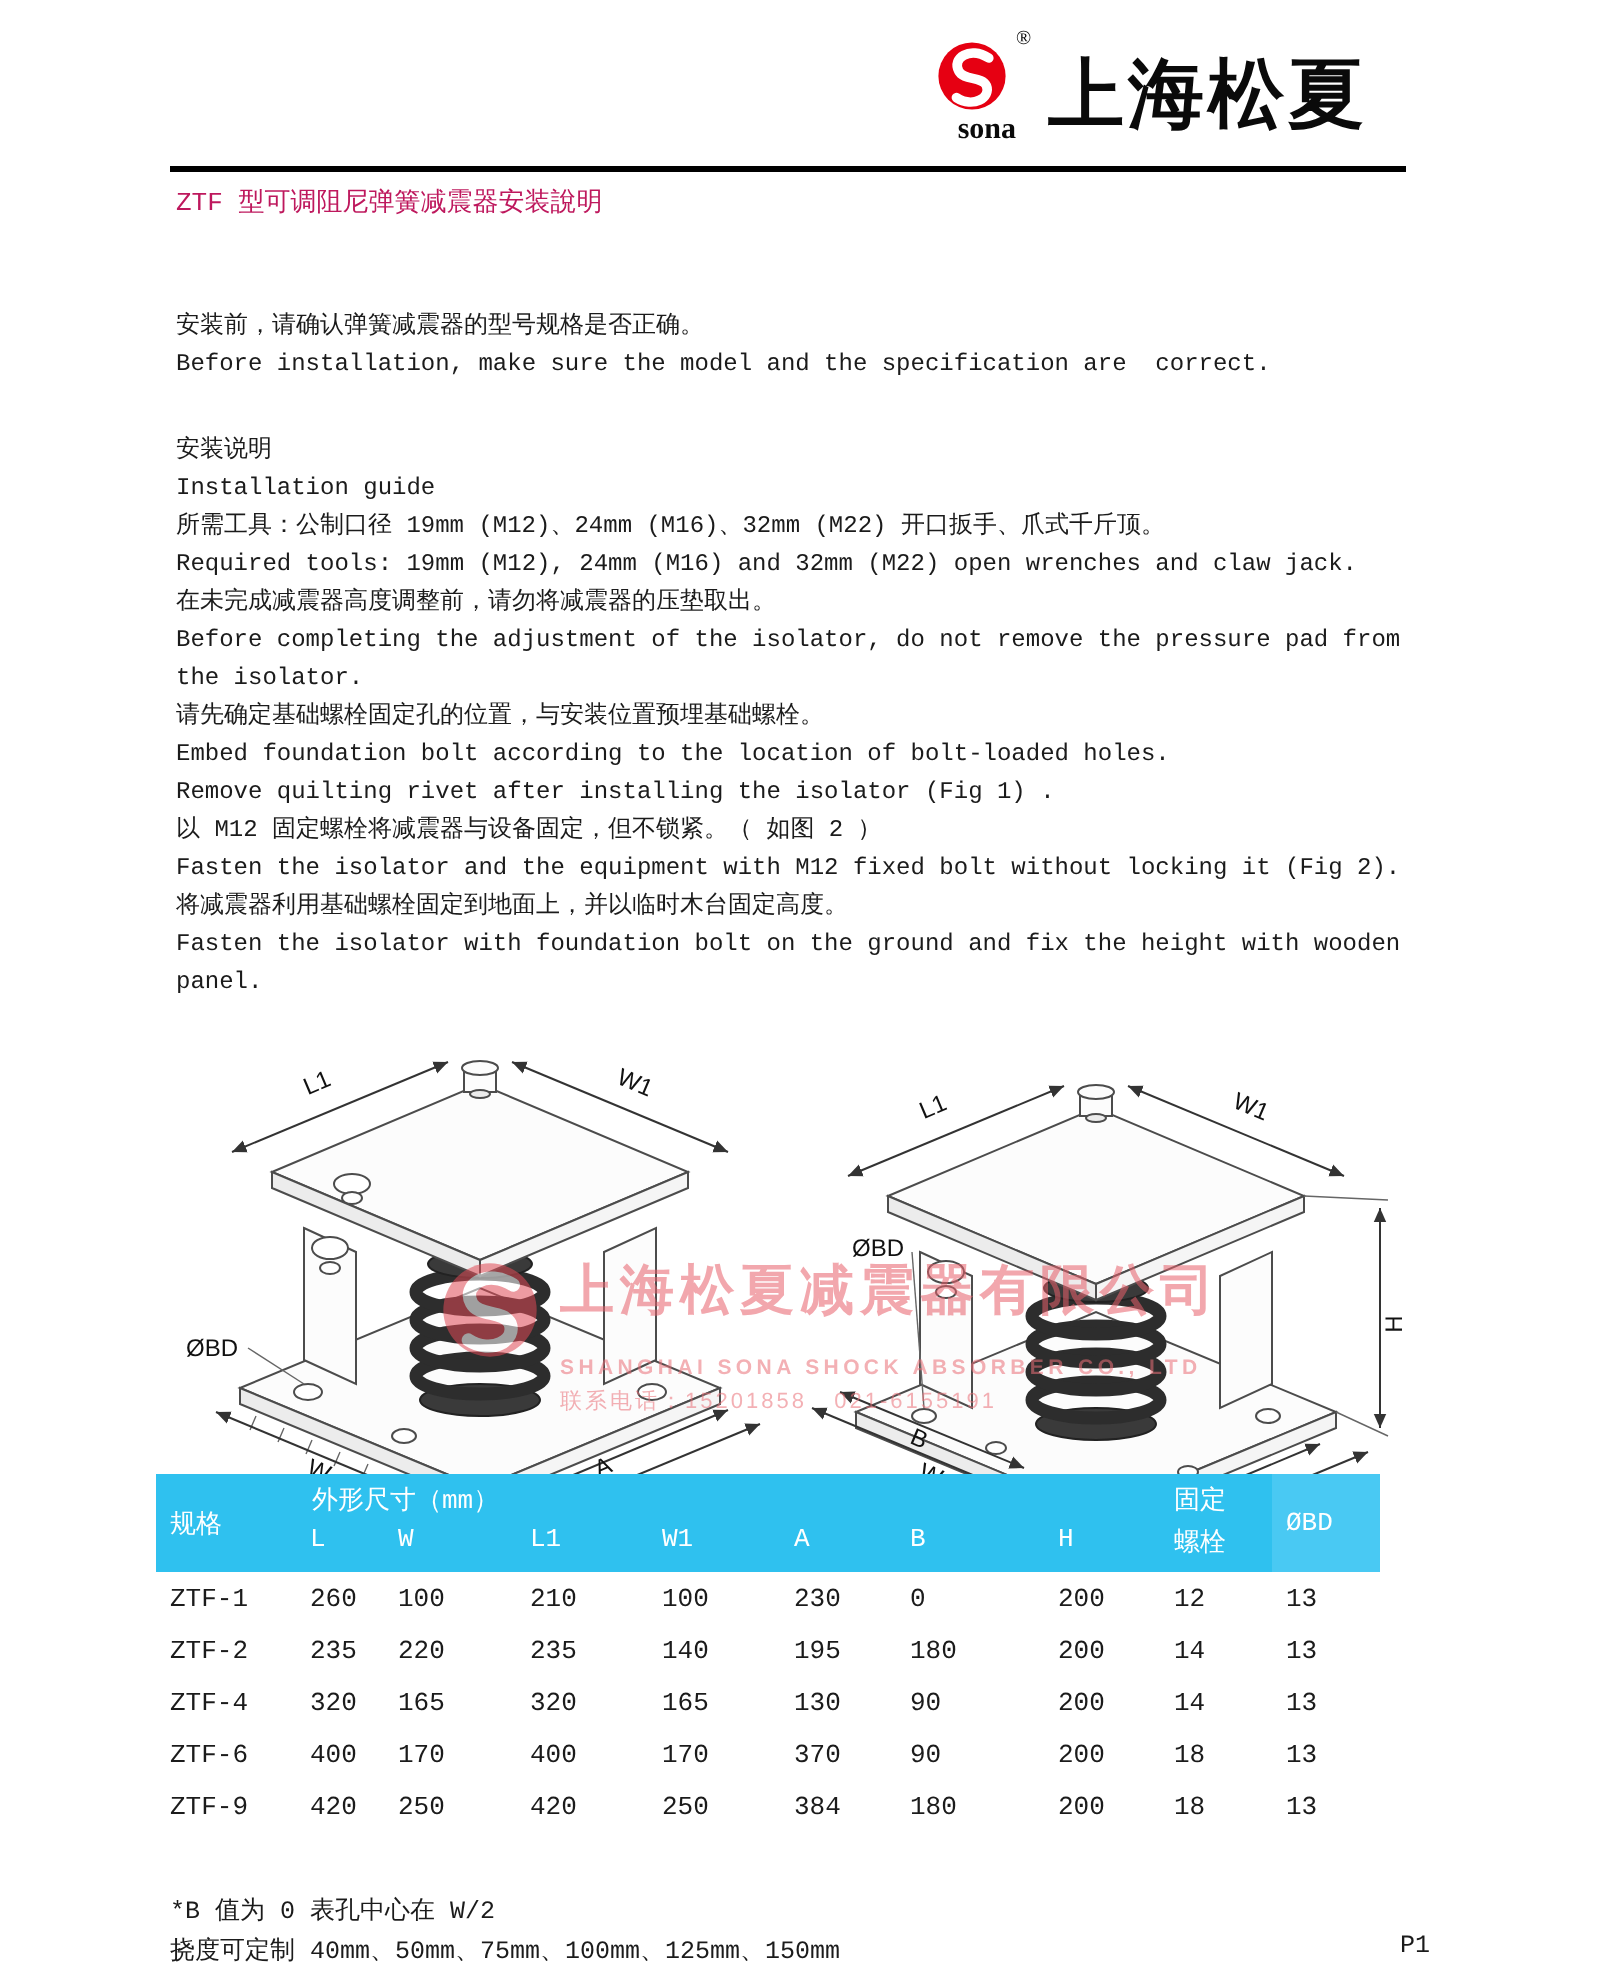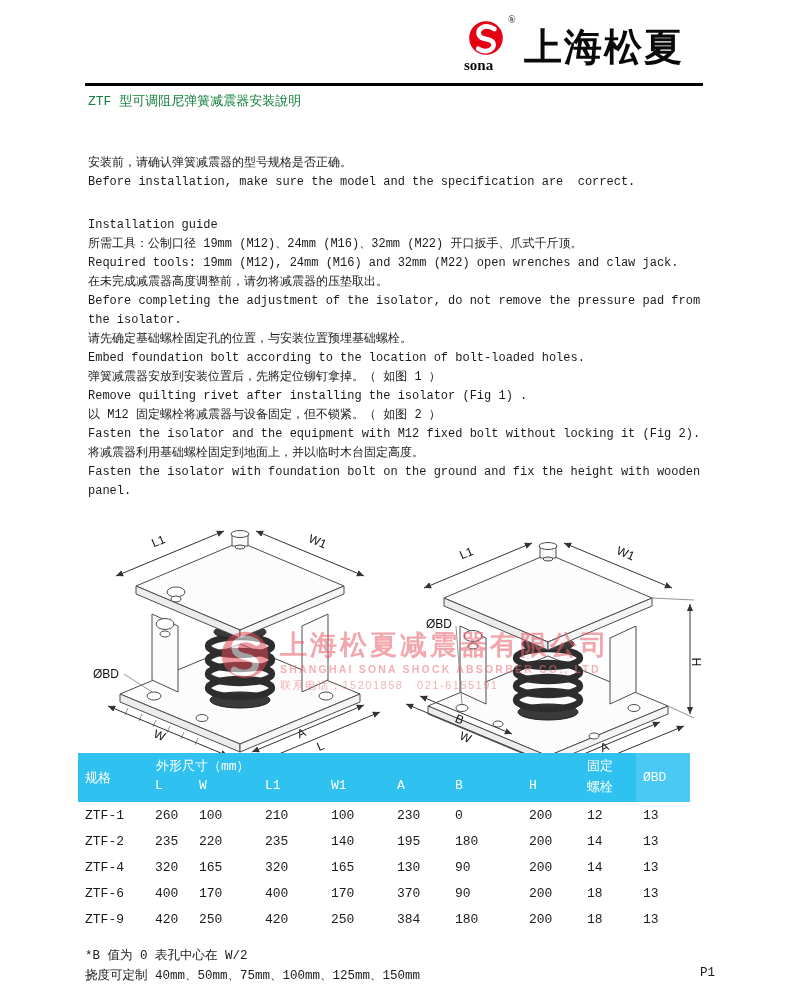--- a/index.html
+++ b/index.html
@@ -5,41 +5,41 @@
   html,body{margin:0;padding:0}
   body{
     width:804px;height:989px;position:relative;background:#ffffff;overflow:hidden;
     font-family:"Liberation Mono","DejaVu Sans Mono",monospace;color:#1b1b1b;
   }
   .abs{position:absolute}
   
   .brand-title{font-family:Liberation Mono, monospace;font-weight:bold;
     font-size:38px;letter-spacing:2px;color:#0a0a0a;white-space:pre}
   .logo-word{font-family:"Liberation Serif","DejaVu Serif",serif;font-weight:bold;
-    font-size:15px;color:#0a0a0a;text-align:left;width:44px}
+    font-size:15px;color:#0a0a0a;text-align:right;width:44px}
   .reg{font-family:"Liberation Serif",serif;font-size:10px;color:#0a0a0a}
   .rule{background:#000}
   
   .line{font-size:12px;line-height:19px;white-space:pre}
-  .title-line{font-size:13px;line-height:19px;white-space:pre;color:#15803d}
+  .title-line{font-size:13px;line-height:19px;white-space:pre;color:#be185d}
   
   .face{fill:#fcfcfc;stroke:#4c4c4c;stroke-width:1}
   .sideA{fill:#ececec;stroke:#4c4c4c;stroke-width:1}
   .sideB{fill:#f5f5f5;stroke:#4c4c4c;stroke-width:1}
   .hole{fill:#ffffff;stroke:#4c4c4c;stroke-width:1}
   .dim{stroke:#333;stroke-width:1;fill:none}
   .ext{stroke:#666;stroke-width:0.7;fill:none}
   .dimtxt{font-family:"Liberation Sans",sans-serif;font-size:12px;fill:#111}
   .coil{fill:none;stroke:#2d2d2d;stroke-width:6.5}
   .cap{fill:#3a3a3a;stroke:#222;stroke-width:1}
   .watermark{display:flex;gap:10px;align-items:flex-start;opacity:.55;pointer-events:none}
   .wm-cn{font-family:"Liberation Sans",sans-serif;font-weight:bold;font-size:27px;
     letter-spacing:3px;color:#e8606b;white-space:pre;line-height:30px}
   .wm-en{font-family:"Liberation Sans",sans-serif;font-weight:bold;font-size:10.5px;
-    letter-spacing:2.2px;color:#ea7078;white-space:pre;margin-top:3px}
+    letter-spacing:2.2px;color:#ea7078;white-space:pre;margin-top:18px}
   .wm-phone{font-family:"Liberation Sans",sans-serif;font-size:11px;letter-spacing:1.5px;
     color:#ea7078;white-space:pre;margin-top:3px}
   
   table.spec{border-collapse:collapse;table-layout:fixed;width:612px;font-size:13px}
   table.spec th{background:#2fc1ef;color:#ffffff;font-weight:normal;text-align:left;
     padding:0 0 0 7px;white-space:pre}
   table.spec th.obd{background:#49c9f3}
   table.spec th.outline{padding-left:8px}
   table.spec tr.h1 th{height:22px;vertical-align:bottom;padding-bottom:1px}
   table.spec tr.h1 th.mid{vertical-align:middle;padding-bottom:0}
@@ -65,29 +65,29 @@
 <div class="abs" style="left:88px;top:92px">
   <div class="title-line">ZTF 型可调阻尼弹簧减震器安装說明</div>
 </div>
 
 <div class="abs" style="left:88px;top:154px">
   <div class="line">安装前，请确认弹簧减震器的型号规格是否正确。</div>
   <div class="line">Before installation, make sure the model and the specification are  correct.</div>
 </div>
 
 <div class="abs" style="left:88px;top:216px">
+  <div class="line">安装说明</div>
   <div class="line">Installation guide</div>
   <div class="line">所需工具：公制口径 19mm (M12)、24mm (M16)、32mm (M22) 开口扳手、爪式千斤顶。</div>
   <div class="line">Required tools: 19mm (M12), 24mm (M16) and 32mm (M22) open wrenches and claw jack.</div>
   <div class="line">在未完成减震器高度调整前，请勿将减震器的压垫取出。</div>
   <div class="line">Before completing the adjustment of the isolator, do not remove the pressure pad from</div>
   <div class="line">the isolator.</div>
   <div class="line">请先确定基础螺栓固定孔的位置，与安装位置预埋基础螺栓。</div>
   <div class="line">Embed foundation bolt according to the location of bolt-loaded holes.</div>
-  <div class="line">弹簧减震器安放到安装位置后，先將定位铆钉拿掉。（ 如图 1 ）</div>
   <div class="line">Remove quilting rivet after installing the isolator (Fig 1) .</div>
   <div class="line">以 M12 固定螺栓将减震器与设备固定，但不锁紧。（ 如图 2 ）</div>
   <div class="line">Fasten the isolator and the equipment with M12 fixed bolt without locking it (Fig 2).</div>
   <div class="line">将减震器利用基础螺栓固定到地面上，并以临时木台固定高度。</div>
   <div class="line">Fasten the isolator with foundation bolt on the ground and fix the height with wooden</div>
   <div class="line">panel.</div>
 </div>
 
 <svg class="abs" style="left:92px;top:526px" width="302" height="244" viewBox="0 0 302 244">
   <defs>
@@ -202,21 +202,21 @@
       <path d="M44,15 C28,5 13,15 19,26 C23,34 38,30 42,38 C46,48 31,57 17,48" stroke="#ffffff" stroke-width="8" fill="none" stroke-linecap="round"></path>
     </svg>
   </div>
   <div>
     <div class="wm-cn">上海松夏减震器有限公司</div>
     <div class="wm-en">SHANGHAI SONA SHOCK ABSORBER CO., LTD</div>
     <div class="wm-phone">联系电话：15201858   021-6155191</div>
   </div>
 </div>
 
-<table class="spec abs" style="left:78px;top:753px">
+<table class="spec abs" style="left:78px;top:737px">
   <colgroup>
     <col style="width:70px">
       <col style="width:44px">
       <col style="width:66px">
       <col style="width:66px">
     <col style="width:66px">
       <col style="width:58px">
       <col style="width:74px">
       <col style="width:58px">
     <col style="width:56px">

